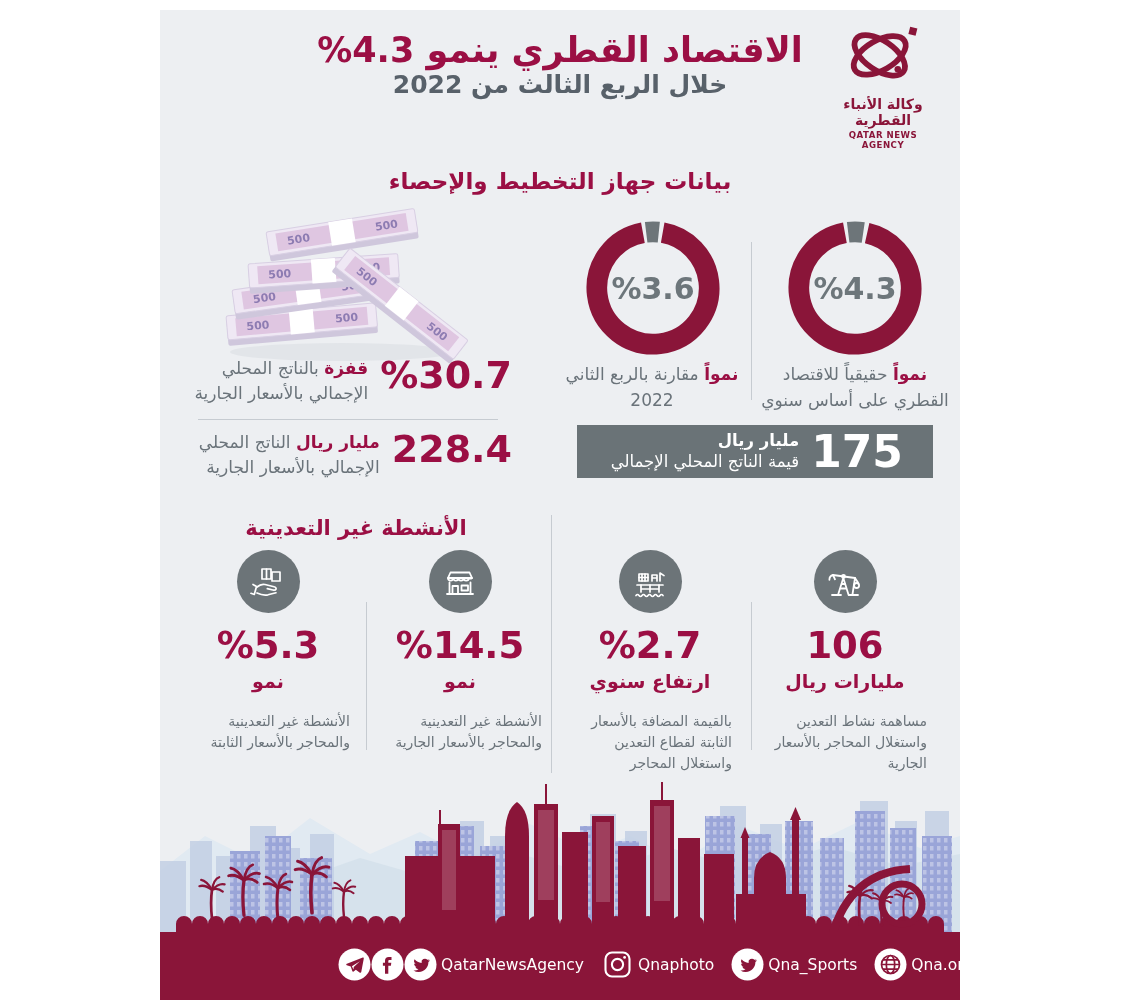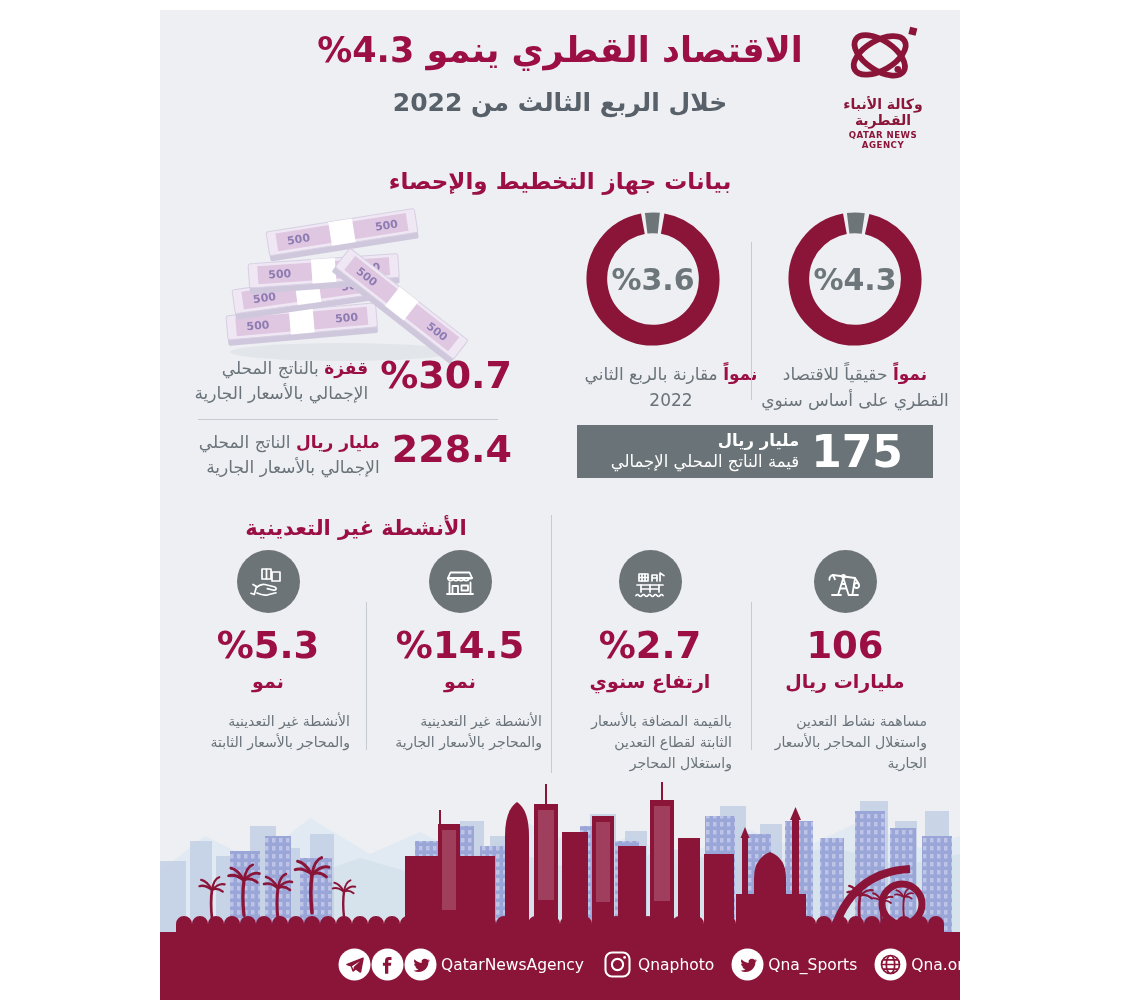--- a/index.html
+++ b/index.html
@@ -10,33 +10,33 @@
   body{font-family:"DejaVu Sans",sans-serif;background:#ffffff;}
   .canvas{position:relative;width:1146px;height:1000px;background:#ffffff;overflow:hidden;}
   .card{position:absolute;left:160px;top:10px;width:800px;height:990px;background:var(--bg);}
 
   
   .logo-wrap{position:absolute;top:14px;right:22px;width:110px;text-align:center;}
   .logo-ar{font-size:14px;font-weight:bold;color:var(--maroon);margin-top:2px;}
   .logo-en{font-size:8.6px;font-weight:bold;color:var(--maroon);letter-spacing:.5px;margin-top:2px;}
   .title{position:absolute;top:20px;left:0;width:100%;text-align:center;font-size:35px;font-weight:bold;color:var(--maroon2);}
   .title .num{display:inline-block;}
-  .subtitle{position:absolute;top:78px;left:0;width:100%;text-align:center;font-size:25px;font-weight:bold;color:var(--slate-dark);}
+  .subtitle{position:absolute;top:60px;left:0;width:100%;text-align:center;font-size:25px;font-weight:bold;color:var(--slate-dark);}
   .source-title{position:absolute;top:158px;left:0;width:100%;text-align:center;font-size:23px;font-weight:bold;color:var(--maroon2);}
 
   
   .money-svg{position:absolute;left:50px;top:180px;}
   .stat-row{position:absolute;left:18px;width:334px;display:flex;gap:12px;align-items:flex-start;}
   .stat-row .num{font-size:38px;font-weight:bold;color:var(--maroon2);line-height:1.05;white-space:nowrap;}
   .stat-cap{font-size:17px;line-height:1.45;color:var(--slate);text-align:right;flex:1;}
   .lead{color:var(--maroon2);font-weight:bold;}
   .hdiv{position:absolute;left:38px;top:409px;width:300px;height:1px;background:var(--div);}
 
   
-  .donut-wrap{position:absolute;top:202px;width:134px;height:134px;}
+  .donut-wrap{position:absolute;top:211px;width:134px;height:134px;}
   .donut-wrap .center{position:absolute;inset:0;display:flex;align-items:center;justify-content:center;
     font-size:30px;font-weight:bold;color:#6d767b;}
   .donut-cap{position:absolute;top:352px;width:192px;text-align:center;font-size:17px;line-height:1.5;color:var(--slate);}
   .vdiv{position:absolute;width:1px;background:var(--div);}
 
   
   .gdp-bar{position:absolute;left:417px;top:415px;width:356px;height:53px;background:var(--bar-gray);
     display:flex;align-items:center;gap:12px;padding-right:30px;}
   .gdp-bar .num{font-size:44px;font-weight:bold;color:#fff;line-height:1;}
   .gdp-bar .txt{color:#fff;font-size:16.5px;line-height:1.25;text-align:right;}
@@ -138,21 +138,21 @@
 
   <div class="donut-wrap" style="left:426px;">
     <svg width="134" height="134" viewBox="0 0 136 136">
       <g transform="rotate(-97 68 68)">
         <circle cx="68" cy="68" r="57" fill="none" stroke="#6d7579" stroke-width="21" stroke-dasharray="12.89309625033251 345.2484662589039"></circle>
         <circle cx="68" cy="68" r="57" fill="none" stroke="#8a1539" stroke-width="21" stroke-dasharray="337.2484662589039 20.89309625033252" stroke-dashoffset="-16.893096250332512"></circle>
       </g>
     </svg>
     <span class="center" dir="ltr">%3.6</span>
   </div>
-  <div class="donut-cap" dir="rtl" style="left:415px;">
+  <div class="donut-cap" dir="rtl" style="left:396px;">
     <span class="lead">نمواً</span>
     <span>مقارنة بالربع الثاني 2022</span>
   </div>
 
   <div class="vdiv" style="left:591px;top:232px;height:158px;"></div>
 
   <div class="gdp-bar" dir="rtl">
     <div class="num" dir="ltr">175</div>
     <div class="txt">
       <div class="l1">مليار ريال</div>

